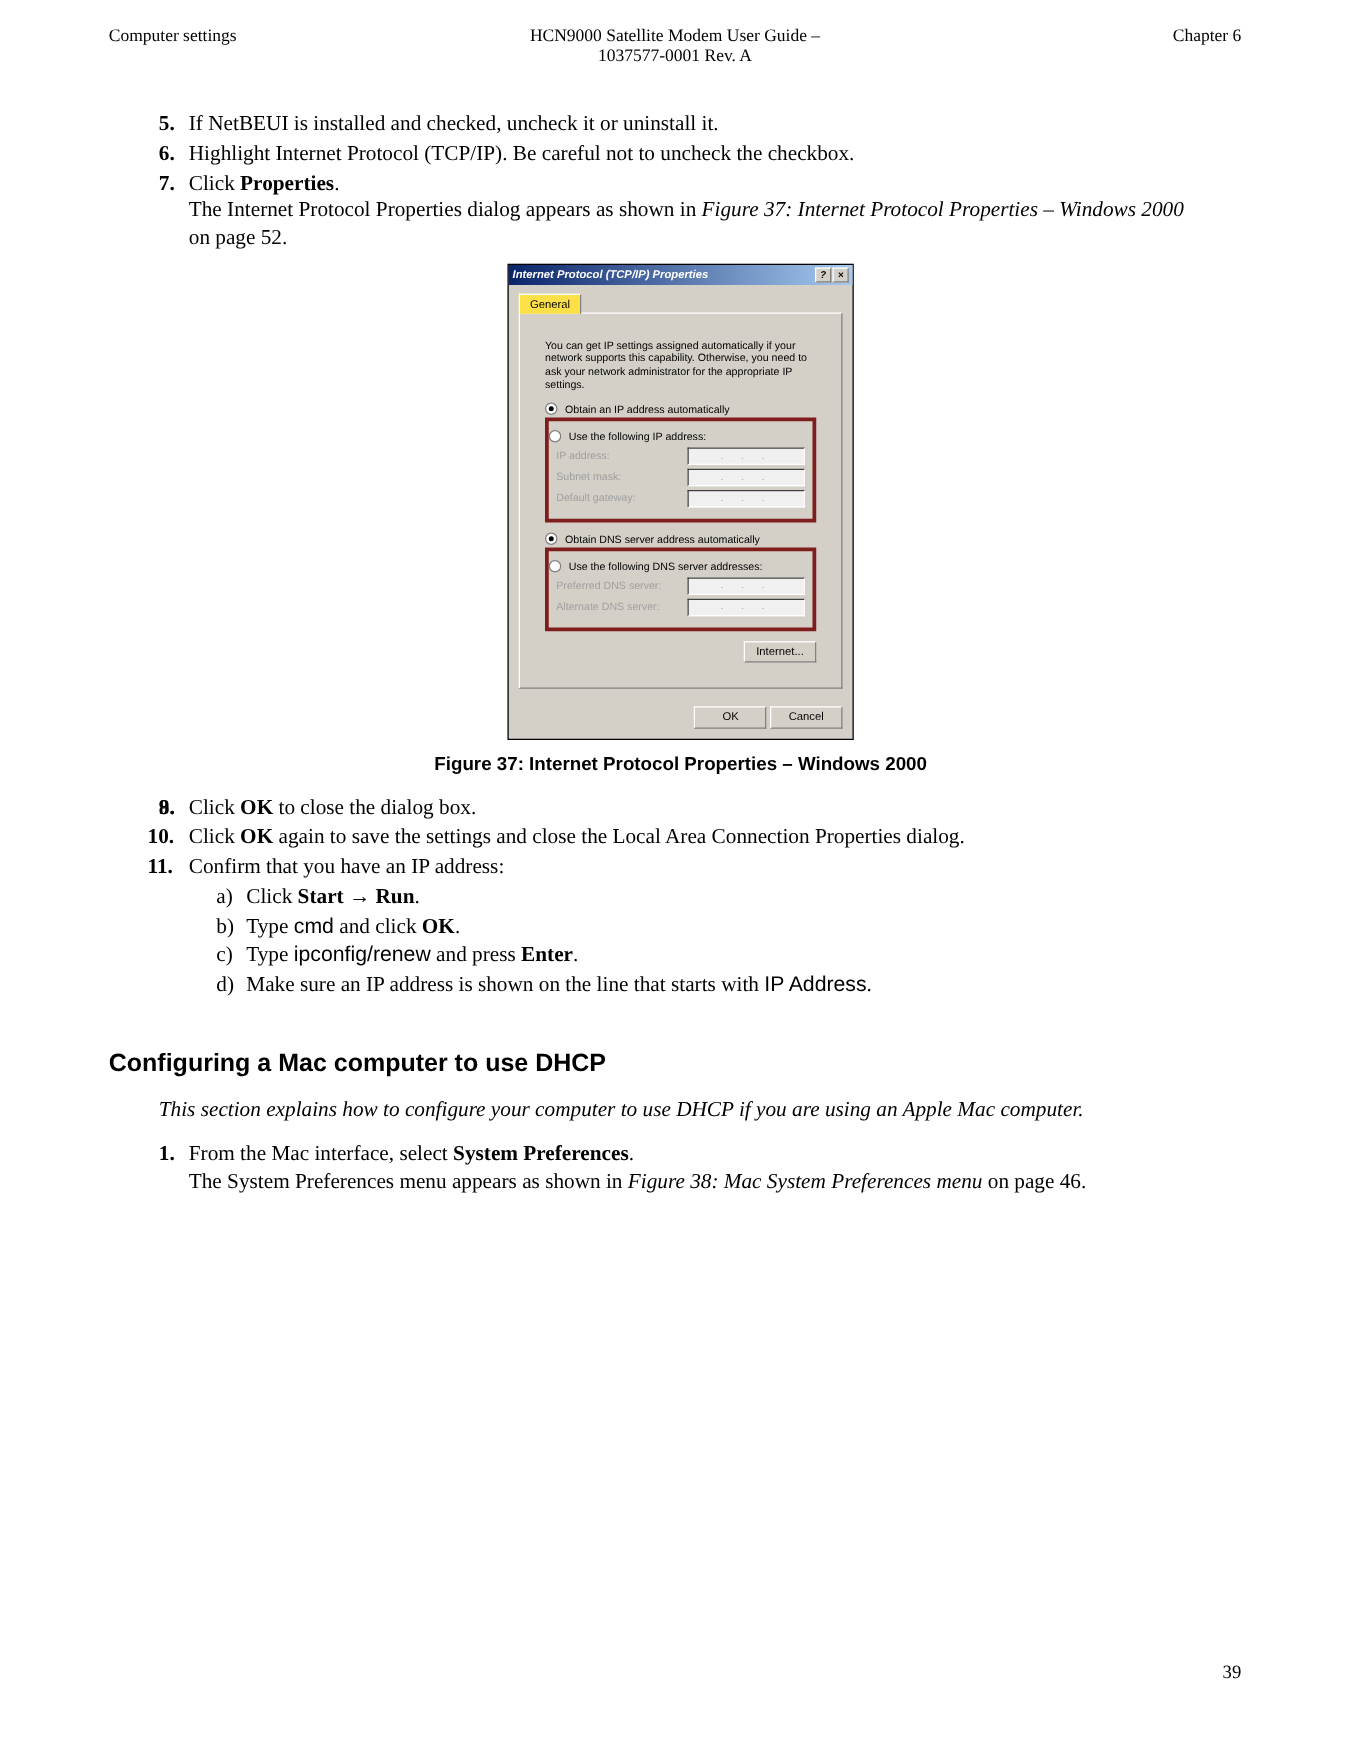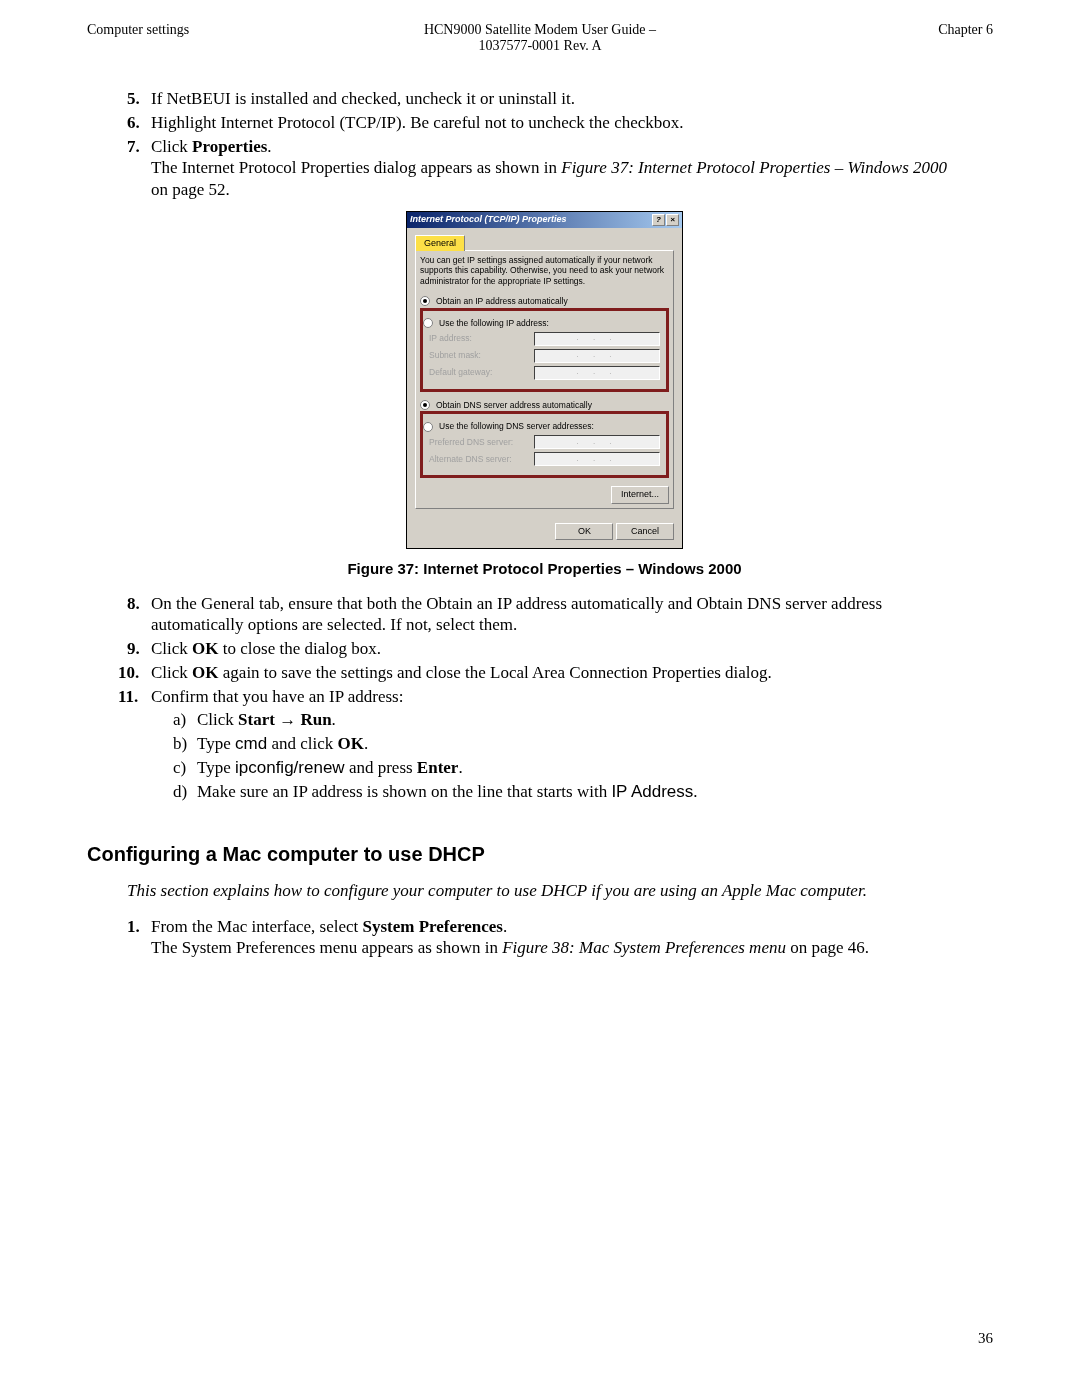--- a/index.html
+++ b/index.html
@@ -91,21 +91,21 @@
     background: #fde047;
     border-top-color: #fff; border-left-color: #fff;
     font-size: 9px;
     position: relative;
     top: 1px;
     z-index: 2;
   }
   .tab-panel {
     border: 1px solid #808080;
     border-top-color: #fff; border-left-color: #fff;
-    padding: 4px;
+    padding: 20px;
     background: #d4d0c8;
   }
   .desc { font-size: 8.5px; margin-bottom: 10px; line-height: 1.2; }
   .radio-row { display: flex; align-items: center; margin: 3px 0; font-size: 8.5px; }
   .radio {
     width: 10px; height: 10px; border-radius: 50%;
     border: 1px solid #808080; background: #fff;
     margin-right: 6px; display: inline-flex; align-items: center; justify-content: center;
     flex-shrink: 0;
   }
@@ -227,21 +227,21 @@
       </div>
       <div class="btn-row outer">
         <span class="dlg-btn">OK</span>
         <span class="dlg-btn">Cancel</span>
       </div>
     </div>
     <div class="figure-caption">Figure 37: Internet Protocol Properties – Windows 2000</div>
   </div>
 
   <ol class="main-list">
-    <li><span class="num">8.</span><span>On the General tab, ensure that both the Obtain an IP address automatically and Obtain DNS server address automatically options are selected. If not, select them.</span></li>
+    <li><span class="num">8.</span></li>
     <li><span class="num">9.</span>
       <span>Click </span><b>OK</b><span> to close the dialog box.</span>
     </li>
     <li class="wide"><span class="num">10.</span>
       <span>Click </span><b>OK</b><span> again to save the settings and close the Local Area Connection Properties dialog.</span>
     </li>
     <li class="wide"><span class="num">11.</span>
       <span>Confirm that you have an IP address:</span>
       <ol class="sub-list">
         <li><span class="sub-num">a)</span>
@@ -263,13 +263,13 @@
   <div class="section-title">Configuring a Mac computer to use DHCP</div>
   <p style="margin-bottom:14px;font-style:italic;">This section explains how to configure your computer to use DHCP if you are using an Apple Mac computer.</p>
   <ol class="main-list">
     <li><span class="num">1.</span>
       <span>From the Mac interface, select </span><b>System Preferences</b><span>.</span><br>
       <span>The System Preferences menu appears as shown in </span><i>Figure 38: Mac System Preferences menu</i><span> on page 46.</span>
     </li>
   </ol>
 </div>
 
-<div class="page-num">36</div>
+<div class="page-num">39</div>
 
 </body></html>

